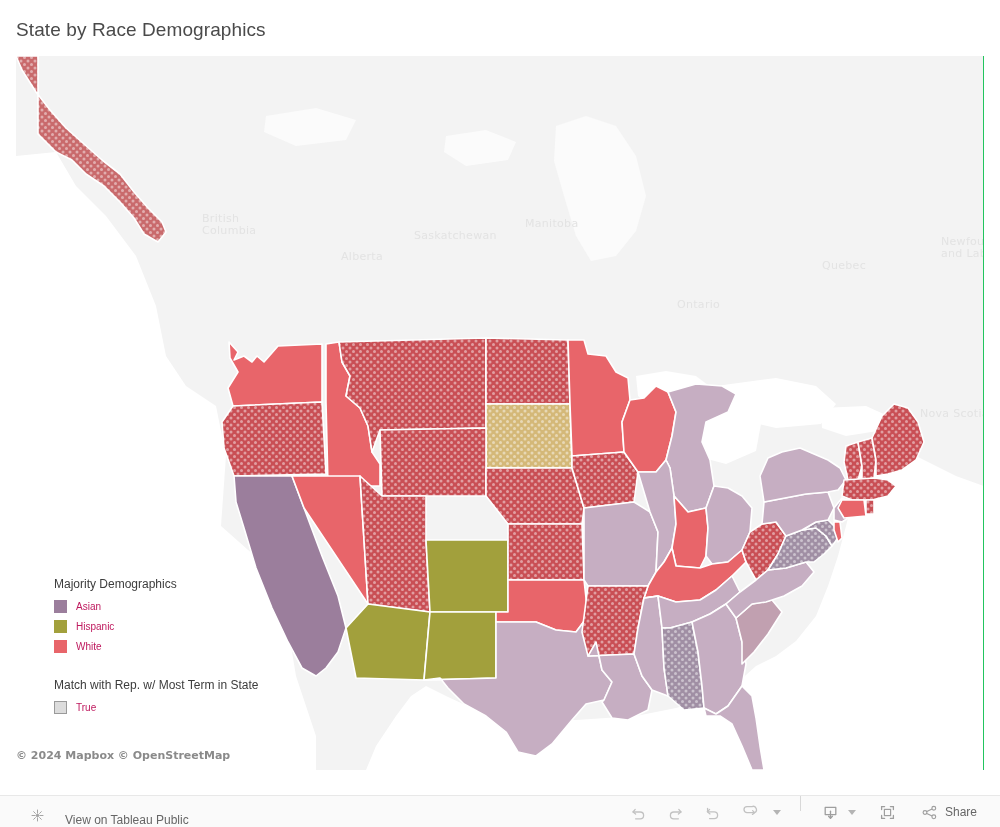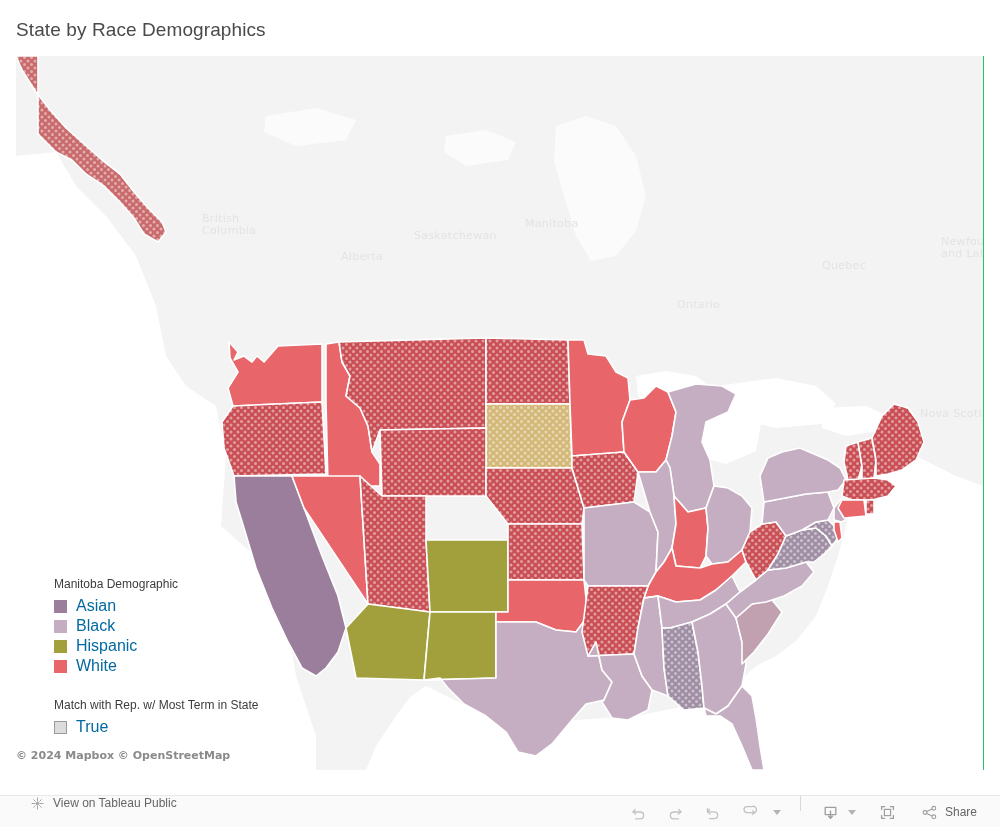--- a/index.html
+++ b/index.html
@@ -67,21 +67,21 @@
   }
   .legend-row {
     display: flex; align-items: center;
     height: 20px;
   }
   .legend-swatch {
     width: 13px; height: 13px;
     margin-right: 9px; flex: 0 0 13px;
   }
   .legend-label {
-    font-size: 16px; color: #0369a1; white-space: nowrap;
+    font-size: 10px; color: #be185d; white-space: nowrap;
   }
   #legend-block-2 { margin-top: 22px; }
   .legend-swatch-outline {
     background: #dcdcdc;
     border: 1px solid #9a9a9a;
   }
 
   
   #attribution {
     position: absolute; left: 16px; top: 749px;
@@ -93,23 +93,24 @@
 
   
   #toolbar {
     position: absolute; left: 0; top: 795px;
     width: 1000px; height: 32px;
     background: #fafafa;
     border-top: 1px solid #e8e8e8;
     display: flex; align-items: center;
   }
   #tableau-public-link {
-    display: flex; align-items: flex-start;
+    display: flex; align-items: flex-end;
     margin-left: 30px; height: 100%;
     cursor: pointer;
+    gap: 12px;
   }
   #tableau-public-link .tp-label {
     font-size: 12px; color: #666666;
     margin-left: 8px; white-space: nowrap;
   }
   #toolbar-right {
     position: absolute; right: 14px; top: 0;
     height: 32px; display: flex; 
   }
   .tb-btn {
@@ -457,29 +458,25 @@
         <g>
           <path d="M850,444 L858,444 L858,458 L850,458 Z" fill="#c94f55"></path>
           <path d="M850,444 L858,444 L858,458 L850,458 Z" fill="url(#hatch)" stroke="none"></path>
         </g>
       </g>
     </svg>
 
     <div id="legend">
 
       <div id="legend-block-1">
-        <div class="legend-title">Manitoba Demographic</div>
+        <div class="legend-title">Majority Demographics</div>
 
         <div class="legend-row">
           <span class="legend-swatch" style="background:#9b7e9c;"></span>
           <span class="legend-label">Asian</span>
-        </div>
-        <div class="legend-row">
-          <span class="legend-swatch" style="background:#c6aec2;"></span>
-          <span class="legend-label">Black</span>
         </div>
         <div class="legend-row">
           <span class="legend-swatch" style="background:#a2a03c;"></span>
           <span class="legend-label">Hispanic</span>
         </div>
         <div class="legend-row">
           <span class="legend-swatch" style="background:#e8656a;"></span>
           <span class="legend-label">White</span>
         </div>
       </div>

